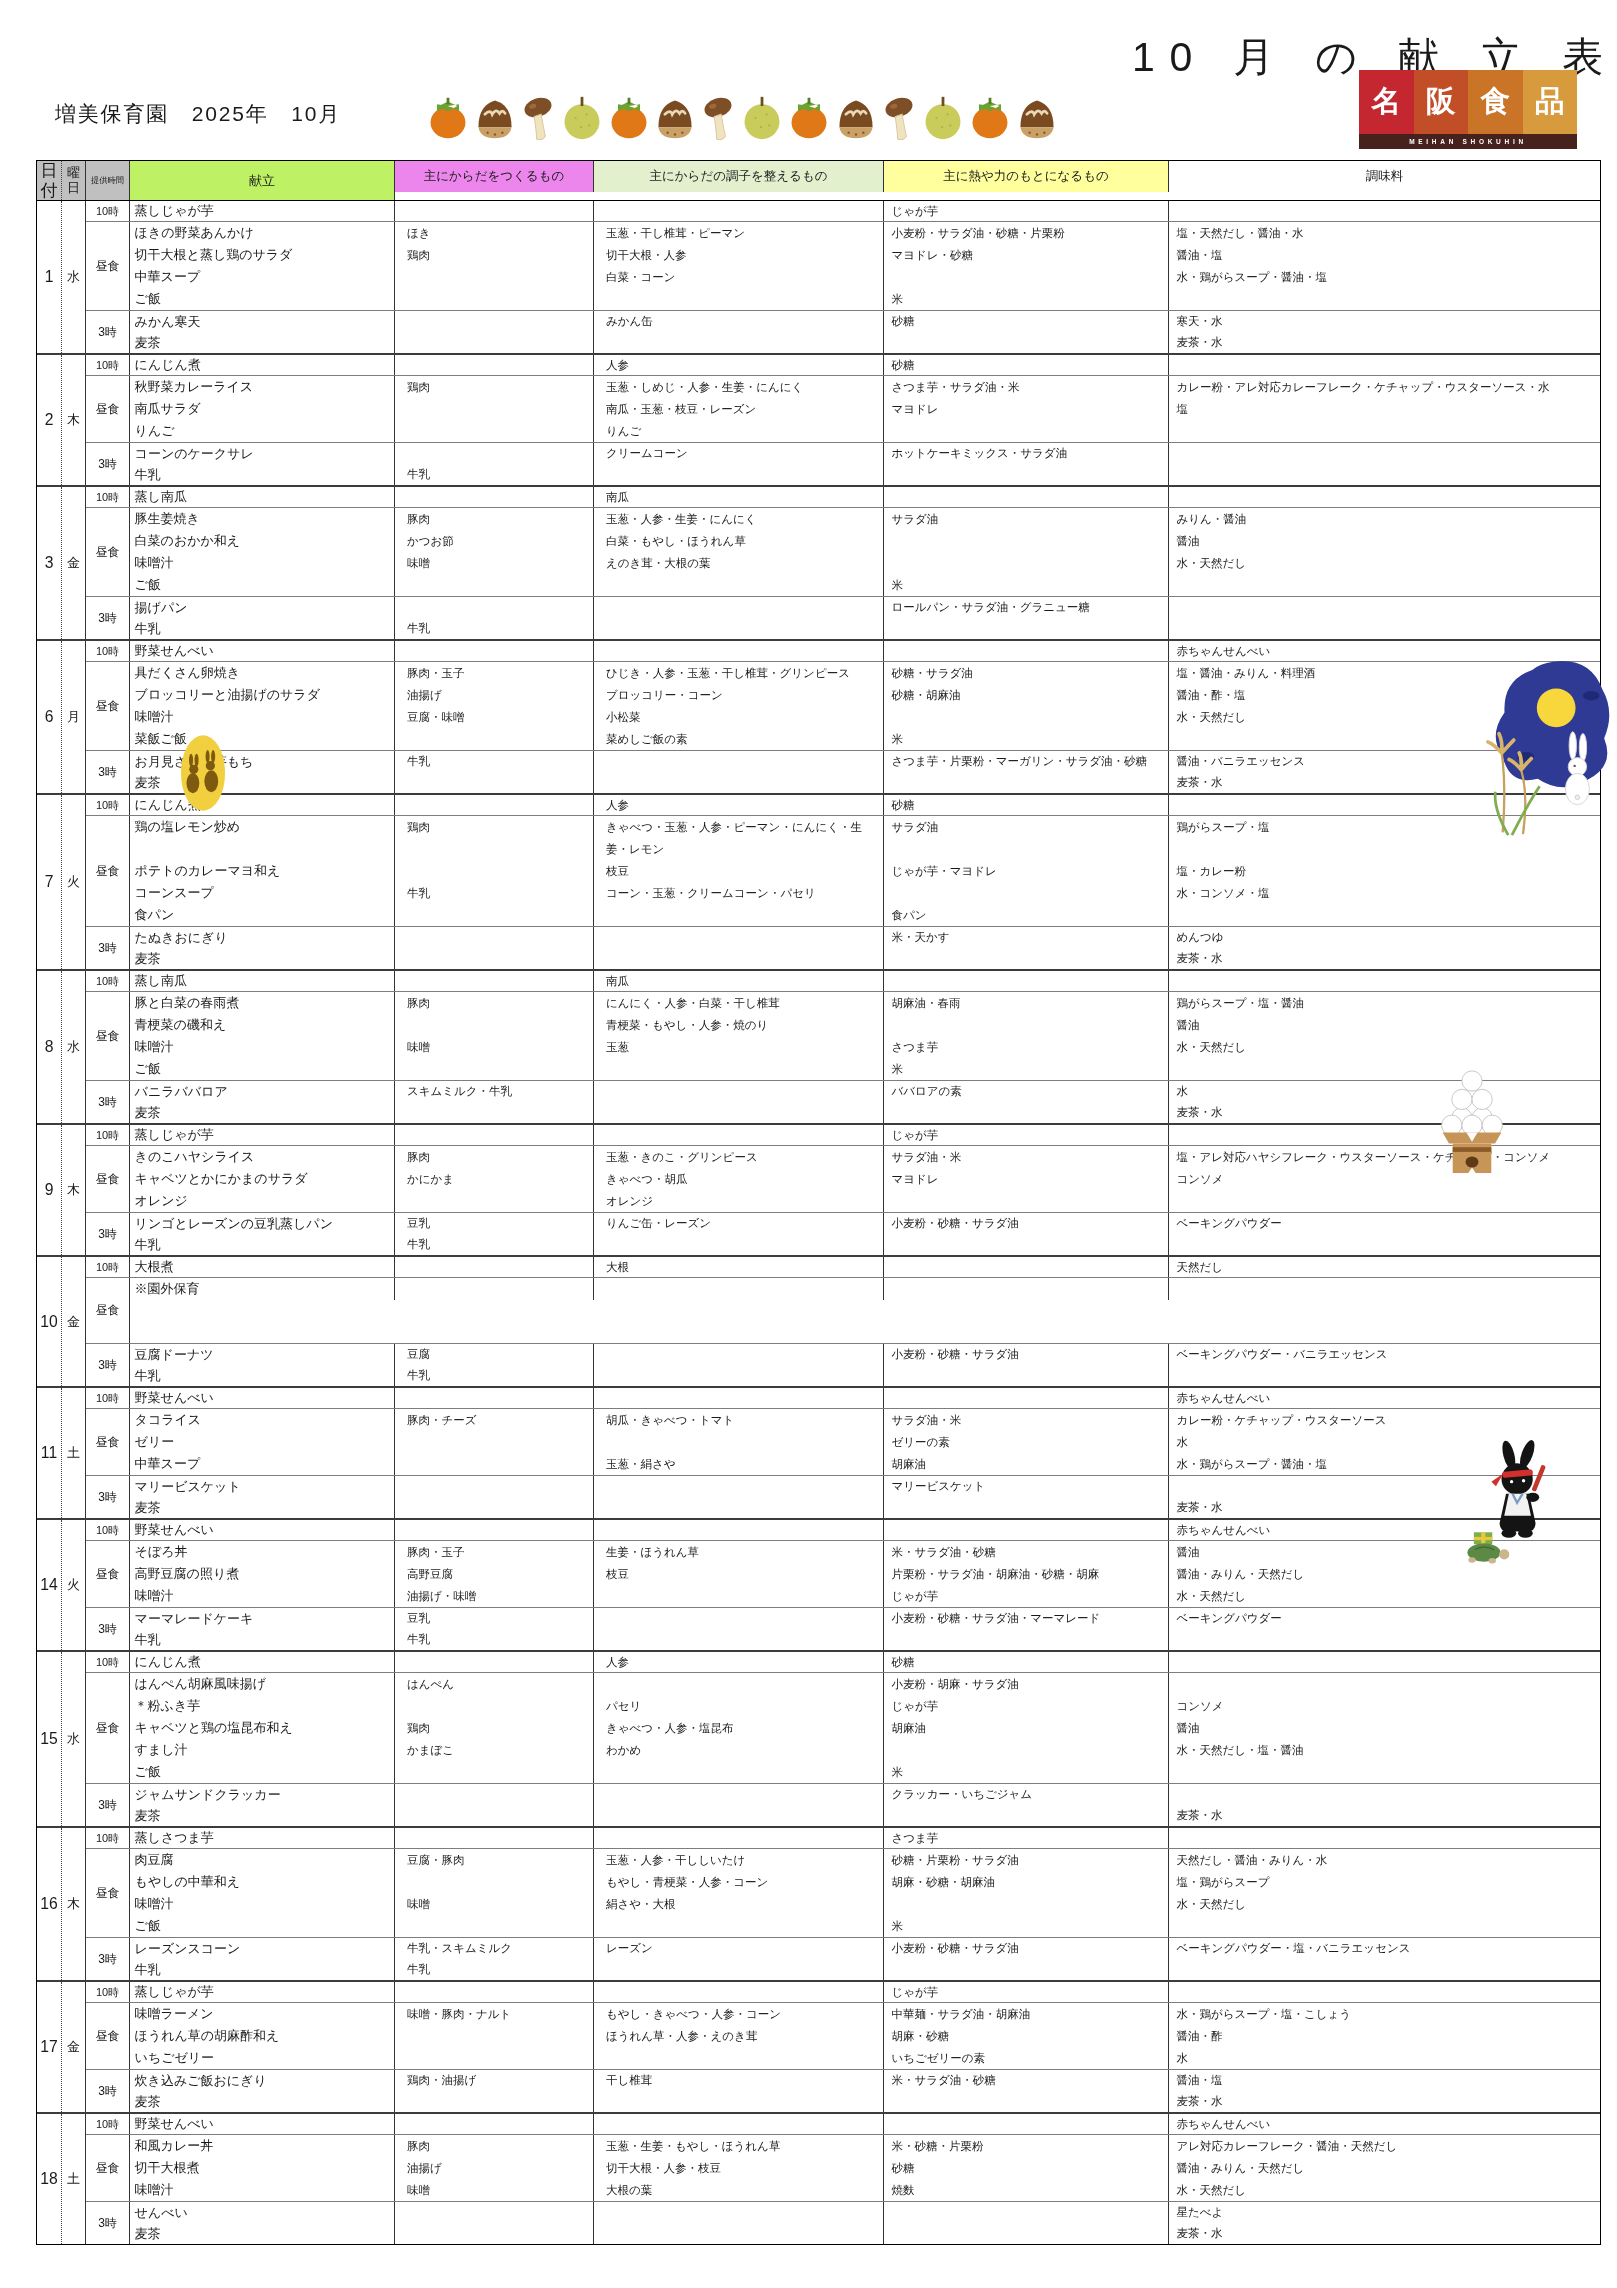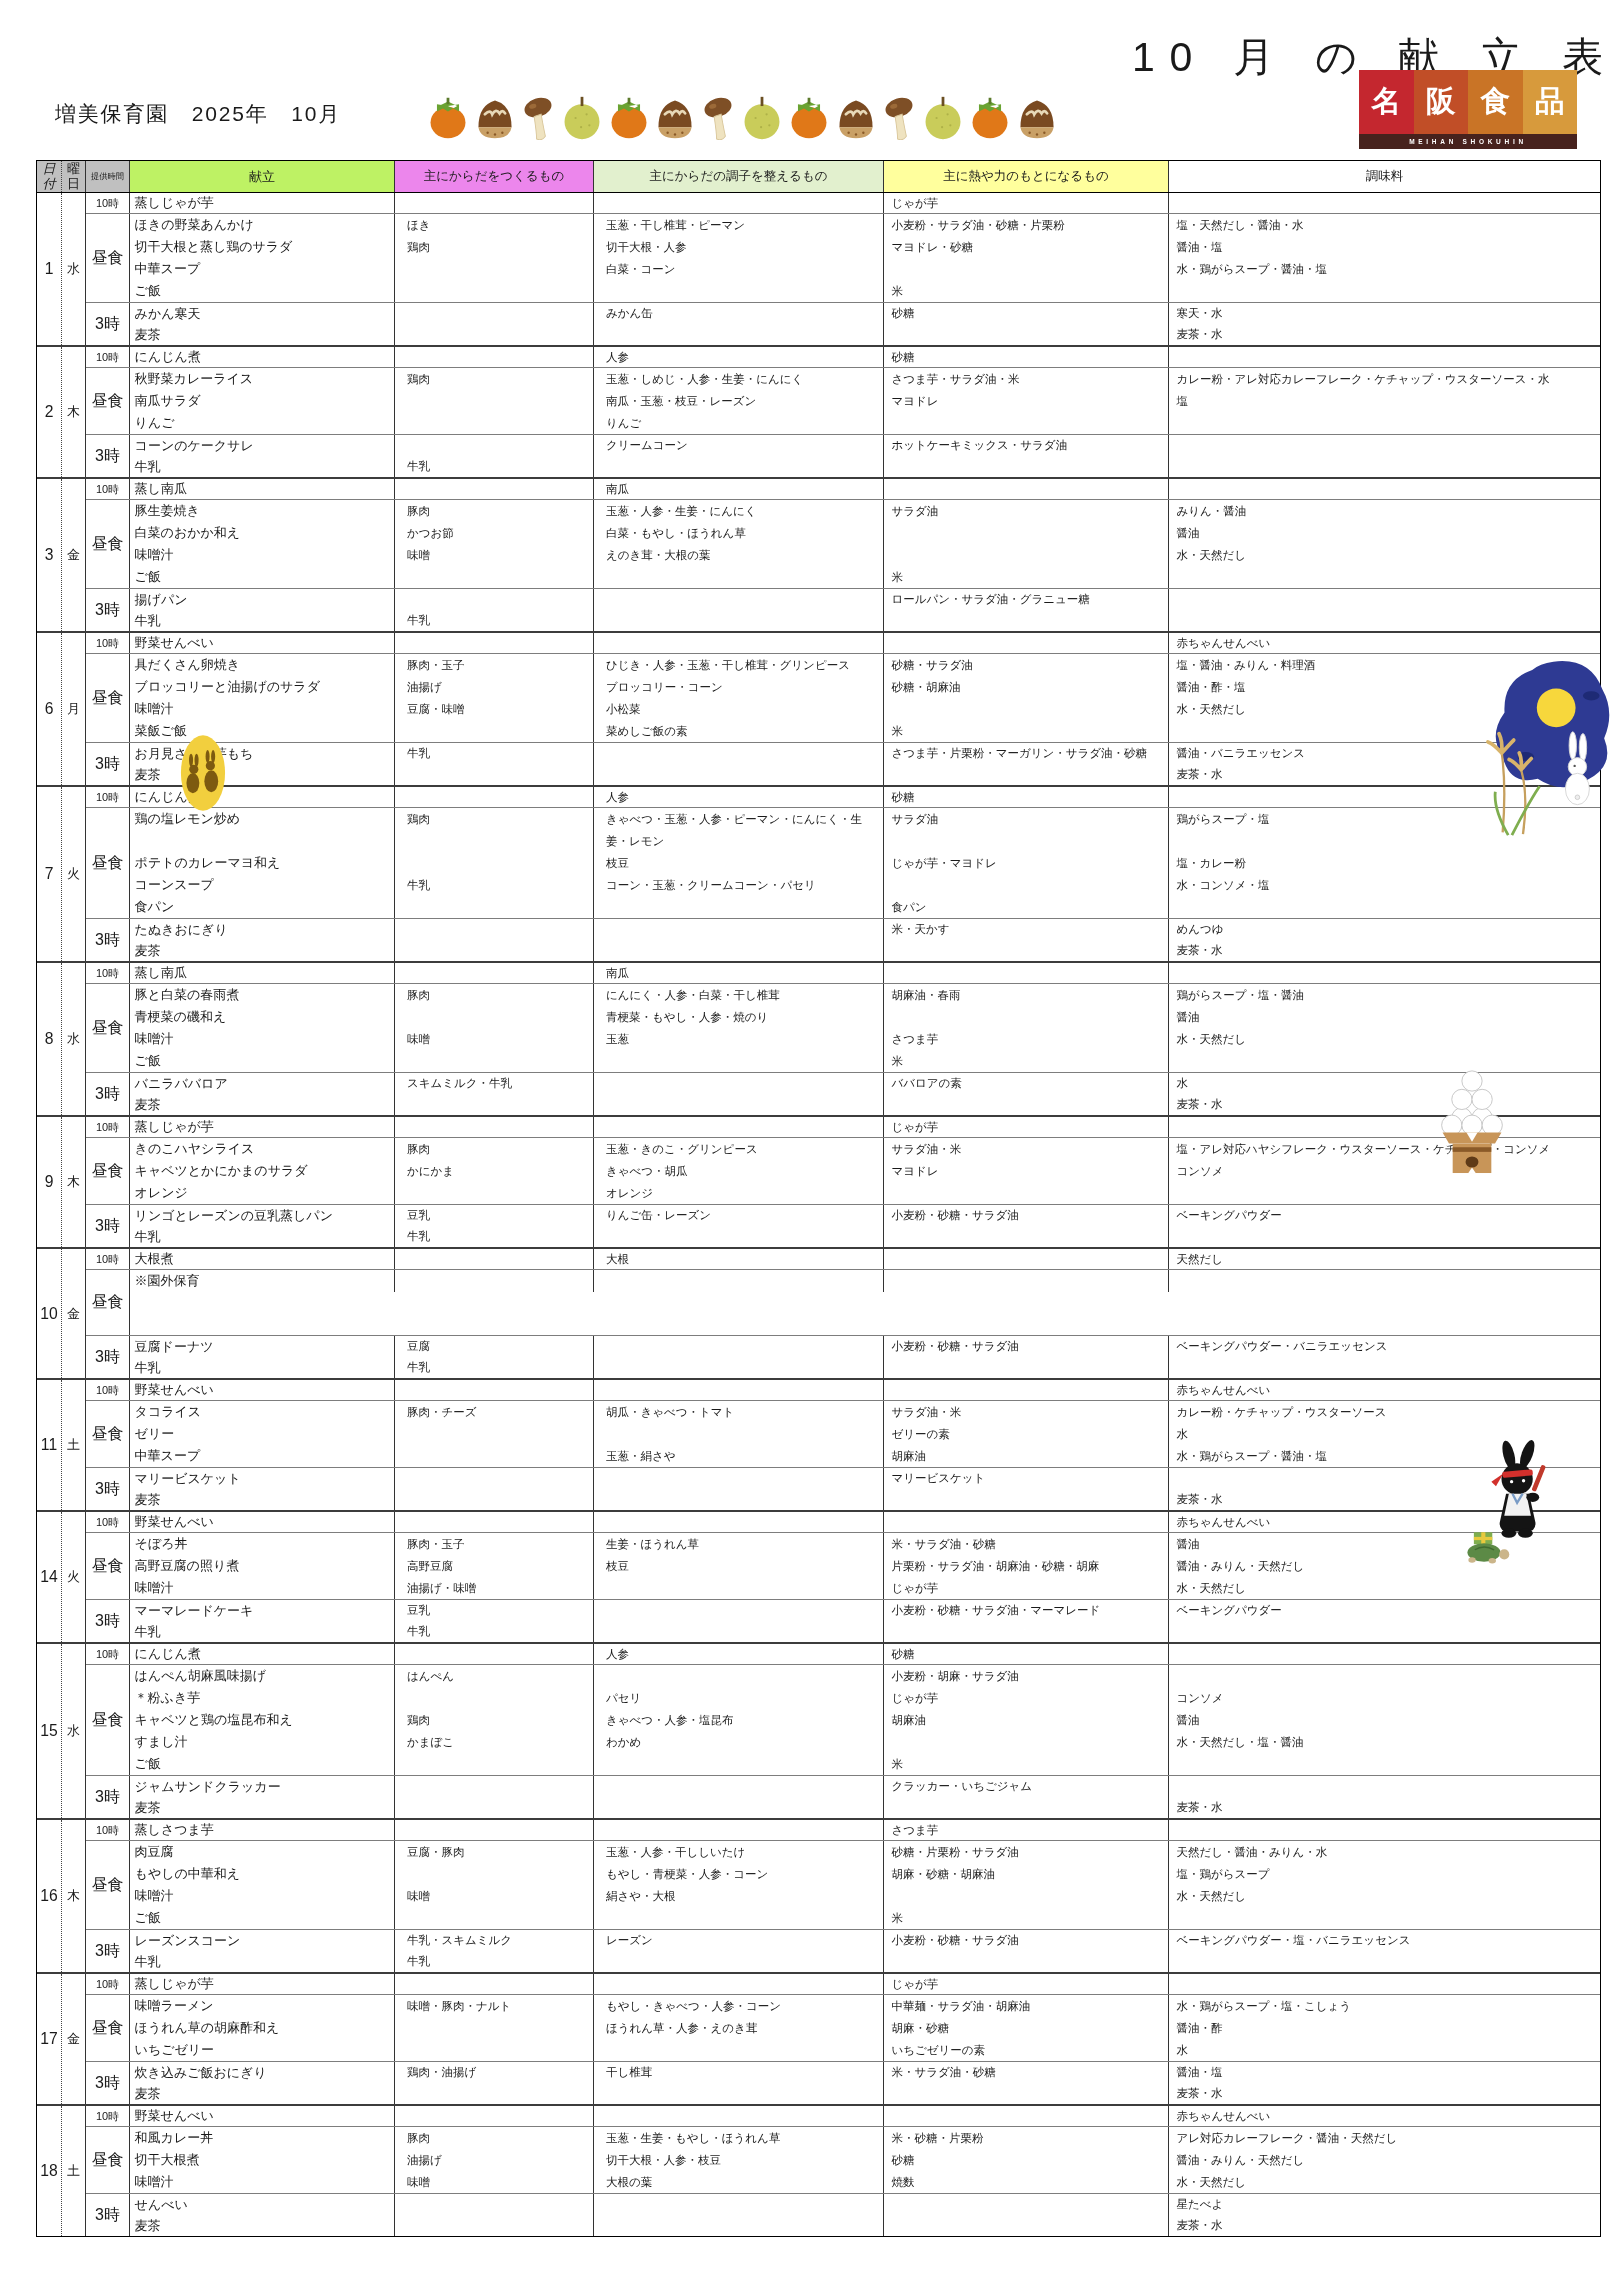--- a/index.html
+++ b/index.html
@@ -16,21 +16,21 @@
   .logo-block{flex:1;display:flex;align-items:center;justify-content:center;
               color:#fff;font-size:29.5px;font-weight:700;}
   .logo-bar{height:14.8px;display:flex;align-items:center;justify-content:center;
             color:#fff;font-size:6.5px;letter-spacing:3.7px;font-weight:700;}
   
   .menu-table{position:absolute;left:36px;top:160px;width:1565px;border:1.8px solid #000;
               box-sizing:border-box;background:#fff;}
   .menu-table *{box-sizing:border-box;}
   .thead{display:flex;border-bottom:0.9px solid #000;}
   .hcell{display:flex;align-items:center;justify-content:center;text-align:center;font-weight:500;}
-  .h-date{width:25px;border-right:0.9px dotted #444;font-size:13px;line-height:1.15;font-style:italic;}
+  .h-date{width:25px;border-right:0.9px dotted #444;font-size:17px;line-height:1.15;}
   .h-wk{width:24px;border-right:0.9px solid #333;font-size:13px;line-height:1.15;}
   .h-time{width:44px;border-right:0.9px solid #333;font-size:8.3px;}
   .h-menu{width:265px;border-right:0.9px solid #333;font-size:13px;}
   .h-right{flex:1;display:flex;flex-direction:column;}
   .h-group{height:28px;display:flex;align-items:center;justify-content:center;
            font-size:12px;border-bottom:0.9px solid #333;}
   .h-subrow{flex:1;display:flex;}
   .h-sub{display:flex;align-items:center;justify-content:center;font-size:12.5px;height:31px;}
   .h-prot{width:199px;border-right:0.9px solid #333;}
   .h-veg{width:290px;border-right:0.9px solid #333;}
@@ -39,21 +39,21 @@
   
   .day{display:flex;border-top:2.8px solid #3c3c3c;}
   .day:first-child{border-top:none;}
   .daycell{display:flex;align-items:center;justify-content:center;}
   .date{width:25px;border-right:0.9px dotted #444;font-size:15.7px;}
   .wk{width:24px;border-right:0.9px solid #333;font-size:13px;}
   .meals{flex:1;display:flex;flex-direction:column;}
   .meal{display:flex;border-top:0.9px solid #7d7d7d;}
   .meal:first-child{border-top:none;}
   .time{width:44px;flex:none;border-right:0.9px solid #333;display:flex;align-items:center;
-        justify-content:center;font-size:16px;}
+        justify-content:center;font-size:12px;}
   .m10 .time{font-size:11px;}
   .lines{flex:1;display:grid;grid-template-columns:265px 199px 290px 285px 1fr;align-content:start;}
   .lc{min-height:22px;line-height:22px;font-size:11.5px;border-right:0.9px solid #333;
       padding:0 2.8px 0 12px;overflow:hidden;}
   .lc.menu{font-size:13px;padding-left:4.6px;}
   .lc.sea{border-right:none;padding-left:7.4px;}
   .lc.ene{padding-left:7.4px;}
   .m10 .lc{min-height:20px;line-height:20px;}
   .msnack .lc{min-height:21px;line-height:21px;}
   .msnack .lines{min-height:42px;}

